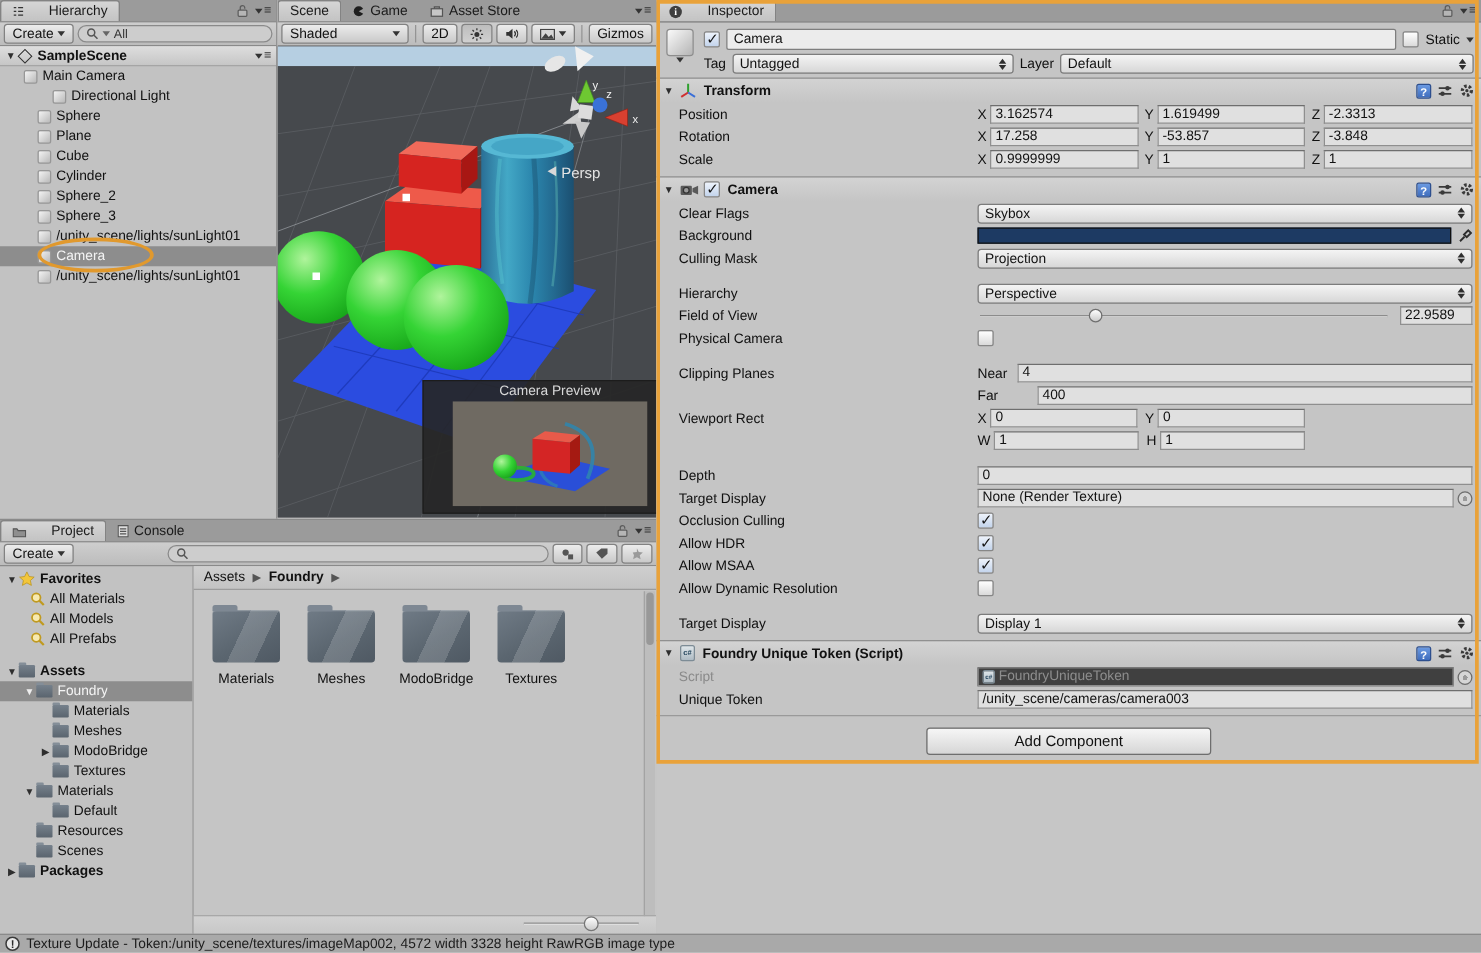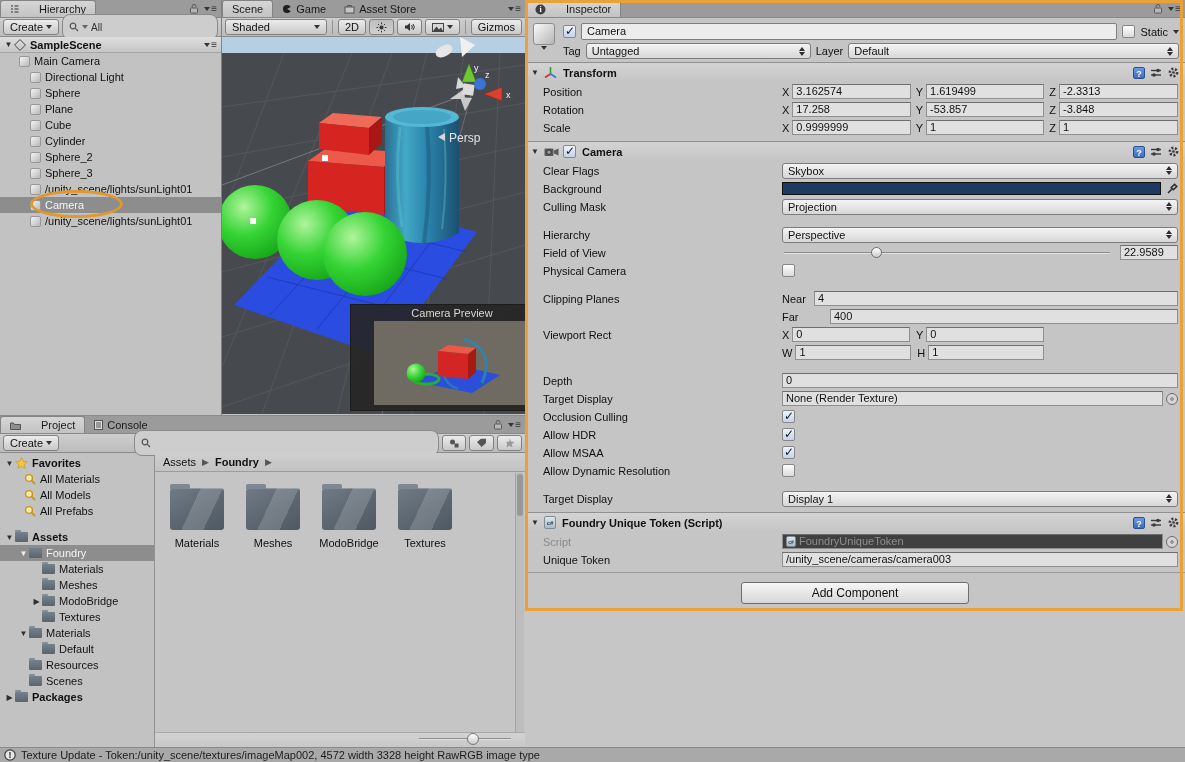--- a/index.html
+++ b/index.html
@@ -13,21 +13,21 @@
   .tab.active { background:linear-gradient(#d6d6d6,#c3c3c3); border:1px solid #838383; border-bottom:none; border-radius:3px 3px 0 0;gap:20px; }
   .strip-right { position:absolute; right:4px; top:3px; display:flex; gap:5px; align-items:center; }
   .menu-ico { display:flex; align-items:center; gap:1px; color:#333; font-size:10px; }
   .caret { width:0; height:0; border-left:3.5px solid transparent; border-right:3.5px solid transparent; border-top:4.5px solid #333; display:inline-block; }
 
   
   .toolbar { height:19px; background:linear-gradient(#cecece,#bcbcbc); border-bottom:1px solid #8a8a8a; display:flex; align-items:center; padding:0 3px; gap:3px; position:relative; }
   .tbtn { font-size:11px; height:16px; display:flex; align-items:center; gap:3px; padding:0 6px; border:1px solid #828282; border-radius:3px; background:linear-gradient(#ececec,#c9c9c9); white-space:nowrap; }
   .tbtn.pressed { background:linear-gradient(#bdbdbd,#d0d0d0); }
   .vsep { width:1px; height:14px; background:#949494; margin:0 2px; }
-  .searchpill { height:14px; border:1px solid #8a8a8a; border-radius:8px; background:#cdcdcd; display:flex; align-items:center; gap:3px; padding:12px 6px; font-size:10px; color:#333; }
+  .searchpill { height:14px; border:1px solid #8a8a8a; border-radius:8px; background:#cdcdcd; display:flex; align-items:center; gap:3px; padding:0 6px; font-size:10px; color:#333; }
 
   
   .trow { height:16px; display:flex; align-items:center; font-size:11px; white-space:nowrap; overflow:hidden; position:relative; }
   .trow.sel { background:#8d8d8d; color:#f4f4f4; }
   .trow .arrow { width:11px; font-size:8px; color:#2e2e2e; text-align:center; flex:none; }
   .trow.sel .arrow { color:#eee; }
   .bold { font-weight:bold; }
   .cube-ico { width:11px; height:11px; flex:none; background:linear-gradient(135deg,#f4f4f4,#b9b9b9); border:1px solid #979797; border-radius:2px; margin-right:4px; }
   .fold-ico { width:13px; height:10px; flex:none; background:linear-gradient(#76818c,#5a646e); border-radius:1px; margin-right:4px; position:relative; }
   .fold-ico::before { content:""; position:absolute; top:-2px; left:0; width:6px; height:2px; background:#848e98; border-radius:1px 1px 0 0; }
@@ -36,21 +36,21 @@
 
   
   #hierarchy { left:0; top:0; width:222px; height:415px; border-right:1px solid #808080; }
   #scene { left:222px; top:0; width:303px; height:415px; }
   #project { left:0; top:415px; width:525px; height:332px; border-top:1px solid #8a8a8a; }
   #inspector { left:525px; top:0; width:660px; height:747px; background:#c5c5c5; }
   #statusbar { left:0; top:747px; width:1185px; height:15px; background:#a9a9a9; border-top:1px solid #8a8a8a; display:flex; align-items:center; gap:5px; padding:0 4px; font-size:11px; color:#1c1c1c; }
 
   
   .viewport { position:relative; width:303px; height:377px; background:#46494d; }
-  .campreview { position:absolute; left:128px; top:267px; width:204px; height:107px; background:rgba(38,38,38,.92); border:1px solid #1c1c1c; }
+  .campreview { position:absolute; left:116px; top:267px; width:204px; height:107px; background:rgba(38,38,38,.92); border:1px solid #1c1c1c; }
   .cp-title { height:16px; text-align:center; color:#d8d8d8; font-size:11px; line-height:16px; }
   .cp-view { display:block; margin:0 auto; }
 
   
   .proj-body { display:flex; height:296px; }
   .proj-tree { width:155px; border-right:1px solid #929292; padding-top:2px; background:#c2c2c2; overflow:hidden; }
   .proj-main { flex:1; position:relative; background:#c5c5c5; }
   .crumbbar { height:19px; background:linear-gradient(#cfcfcf,#c3c3c3); border-bottom:1px solid #9c9c9c; display:flex; align-items:center; gap:6px; padding:0 8px; }
   .crumb-sep { color:#555; font-size:9px; }
   .fgrid { display:flex; gap:20px; padding:16px 0 0 14px; }
@@ -156,21 +156,21 @@
   <div class="trow scenerow" style="padding-left:3px">
     <span class="arrow">▼</span>
     <span class="unity-ico"></span>
     <span class="tlabel bold">SampleScene</span>
     <span class="menu-ico" style="margin-left:auto;padding-right:4px"><span class="caret"></span>≡</span>
   </div>
   <div class="trow" style="padding-left:19px">
       <span class="cube-ico"></span>
       <span class="tlabel">Main Camera</span>
     </div>
-  <div class="trow" style="padding-left:30px">
+  <div class="trow" style="padding-left:42px">
       <span class="cube-ico"></span>
       <span class="tlabel">Directional Light</span>
     </div>
   <div class="trow" style="padding-left:30px">
       <span class="cube-ico"></span>
       <span class="tlabel">Sphere</span>
     </div>
   <div class="trow" style="padding-left:30px">
       <span class="cube-ico"></span>
       <span class="tlabel">Plane</span>

